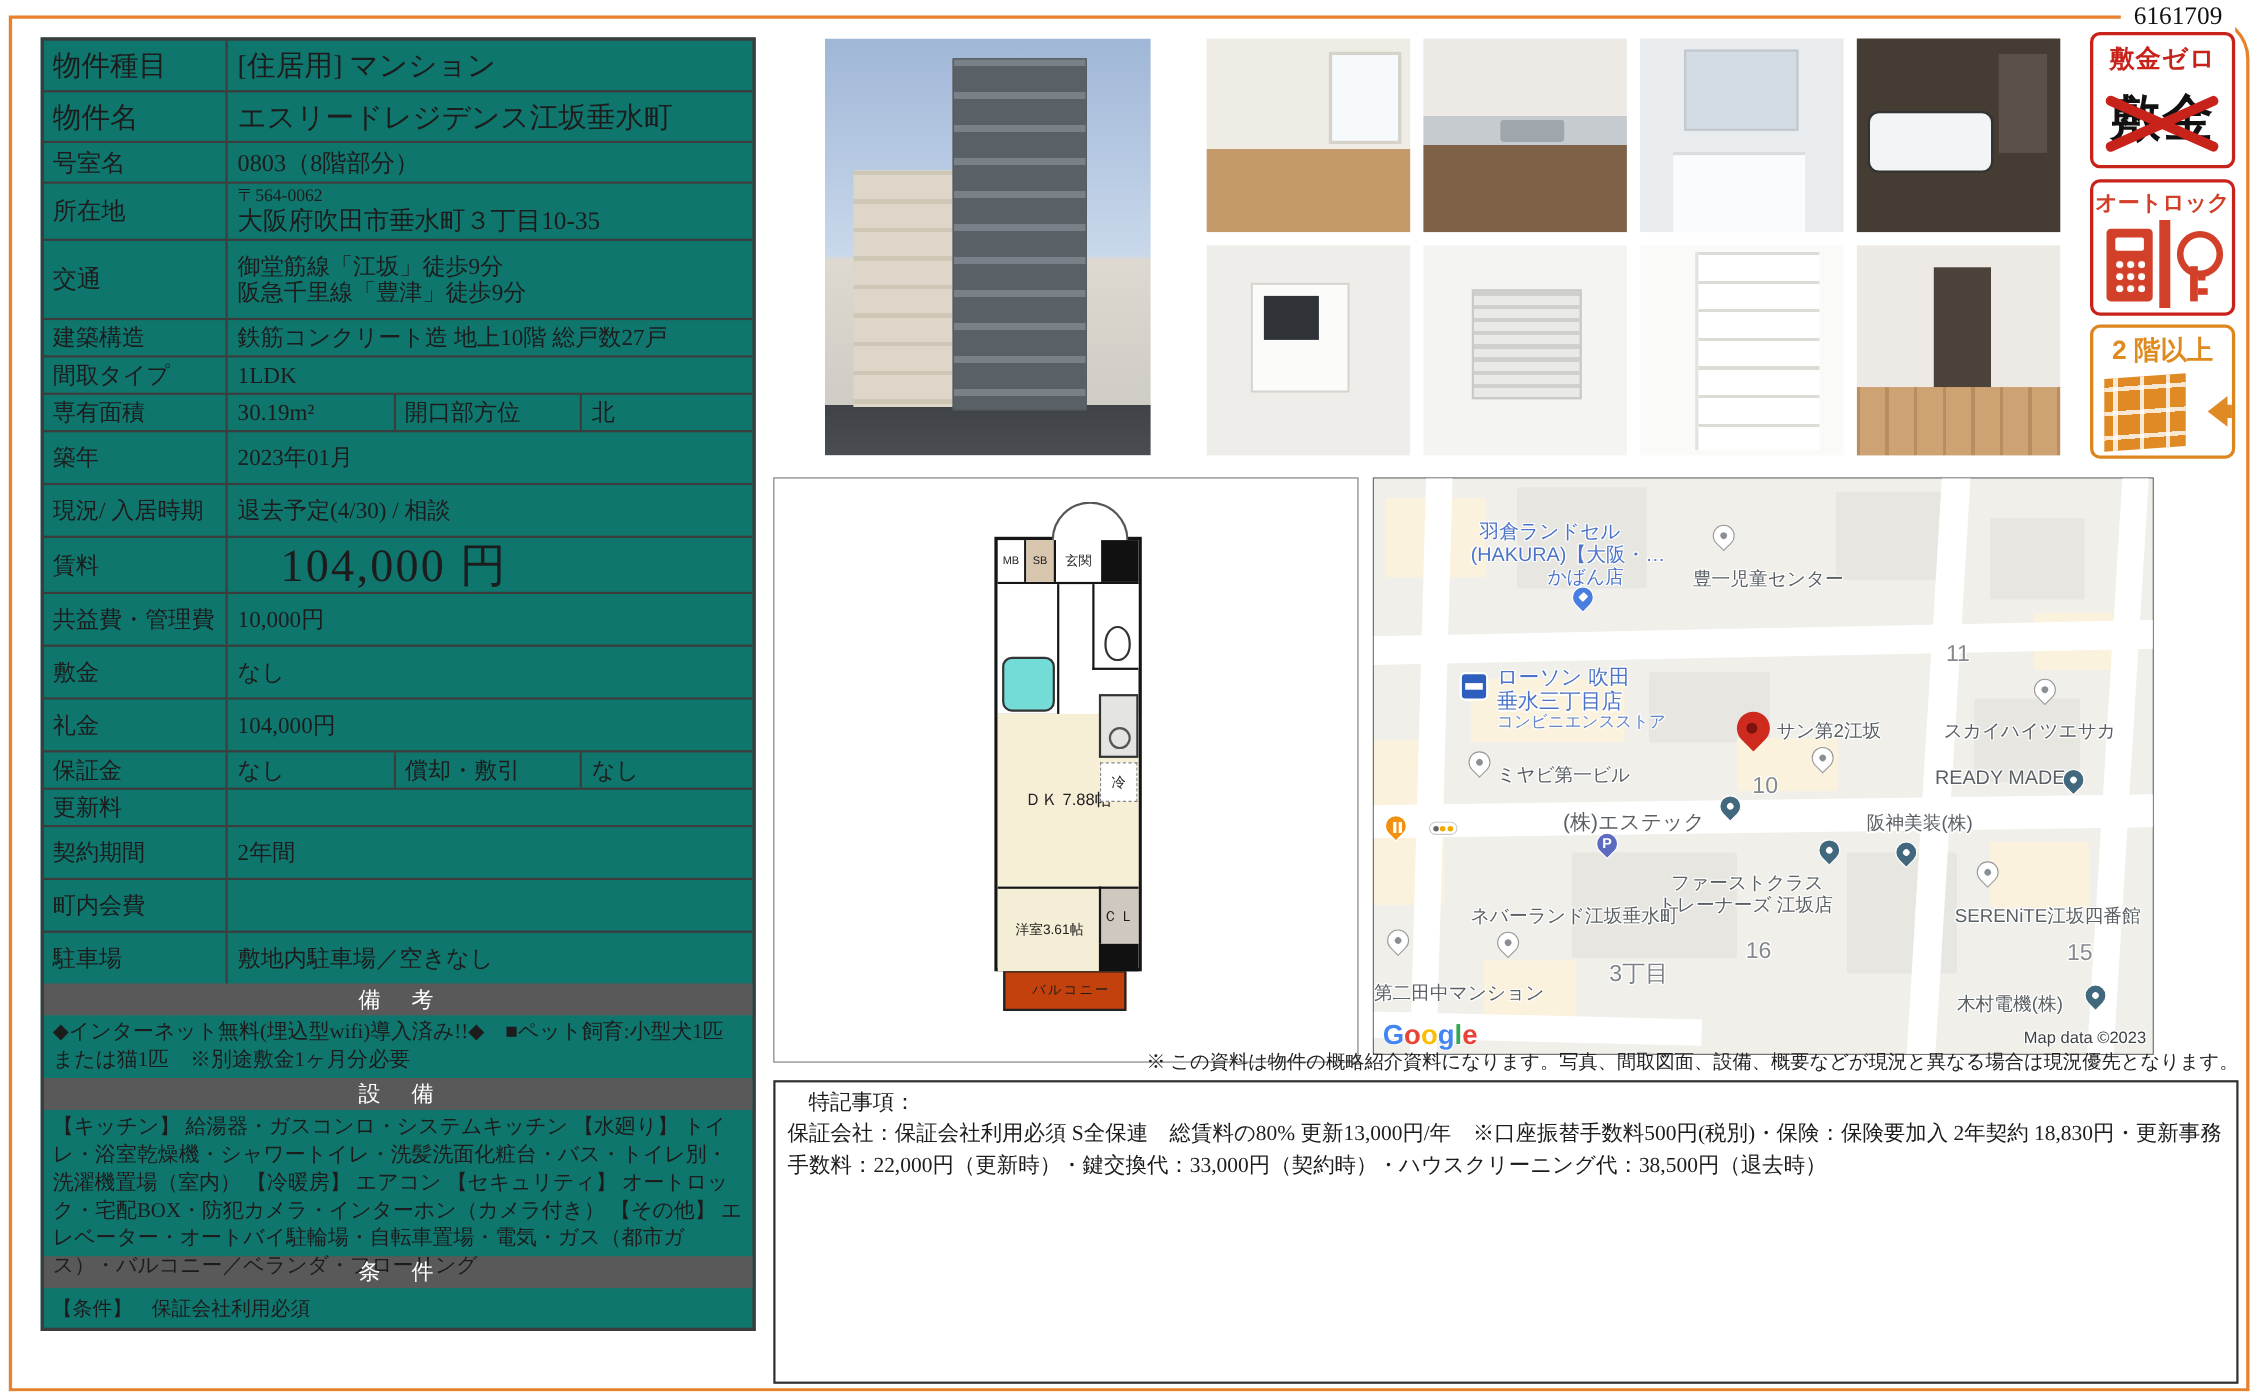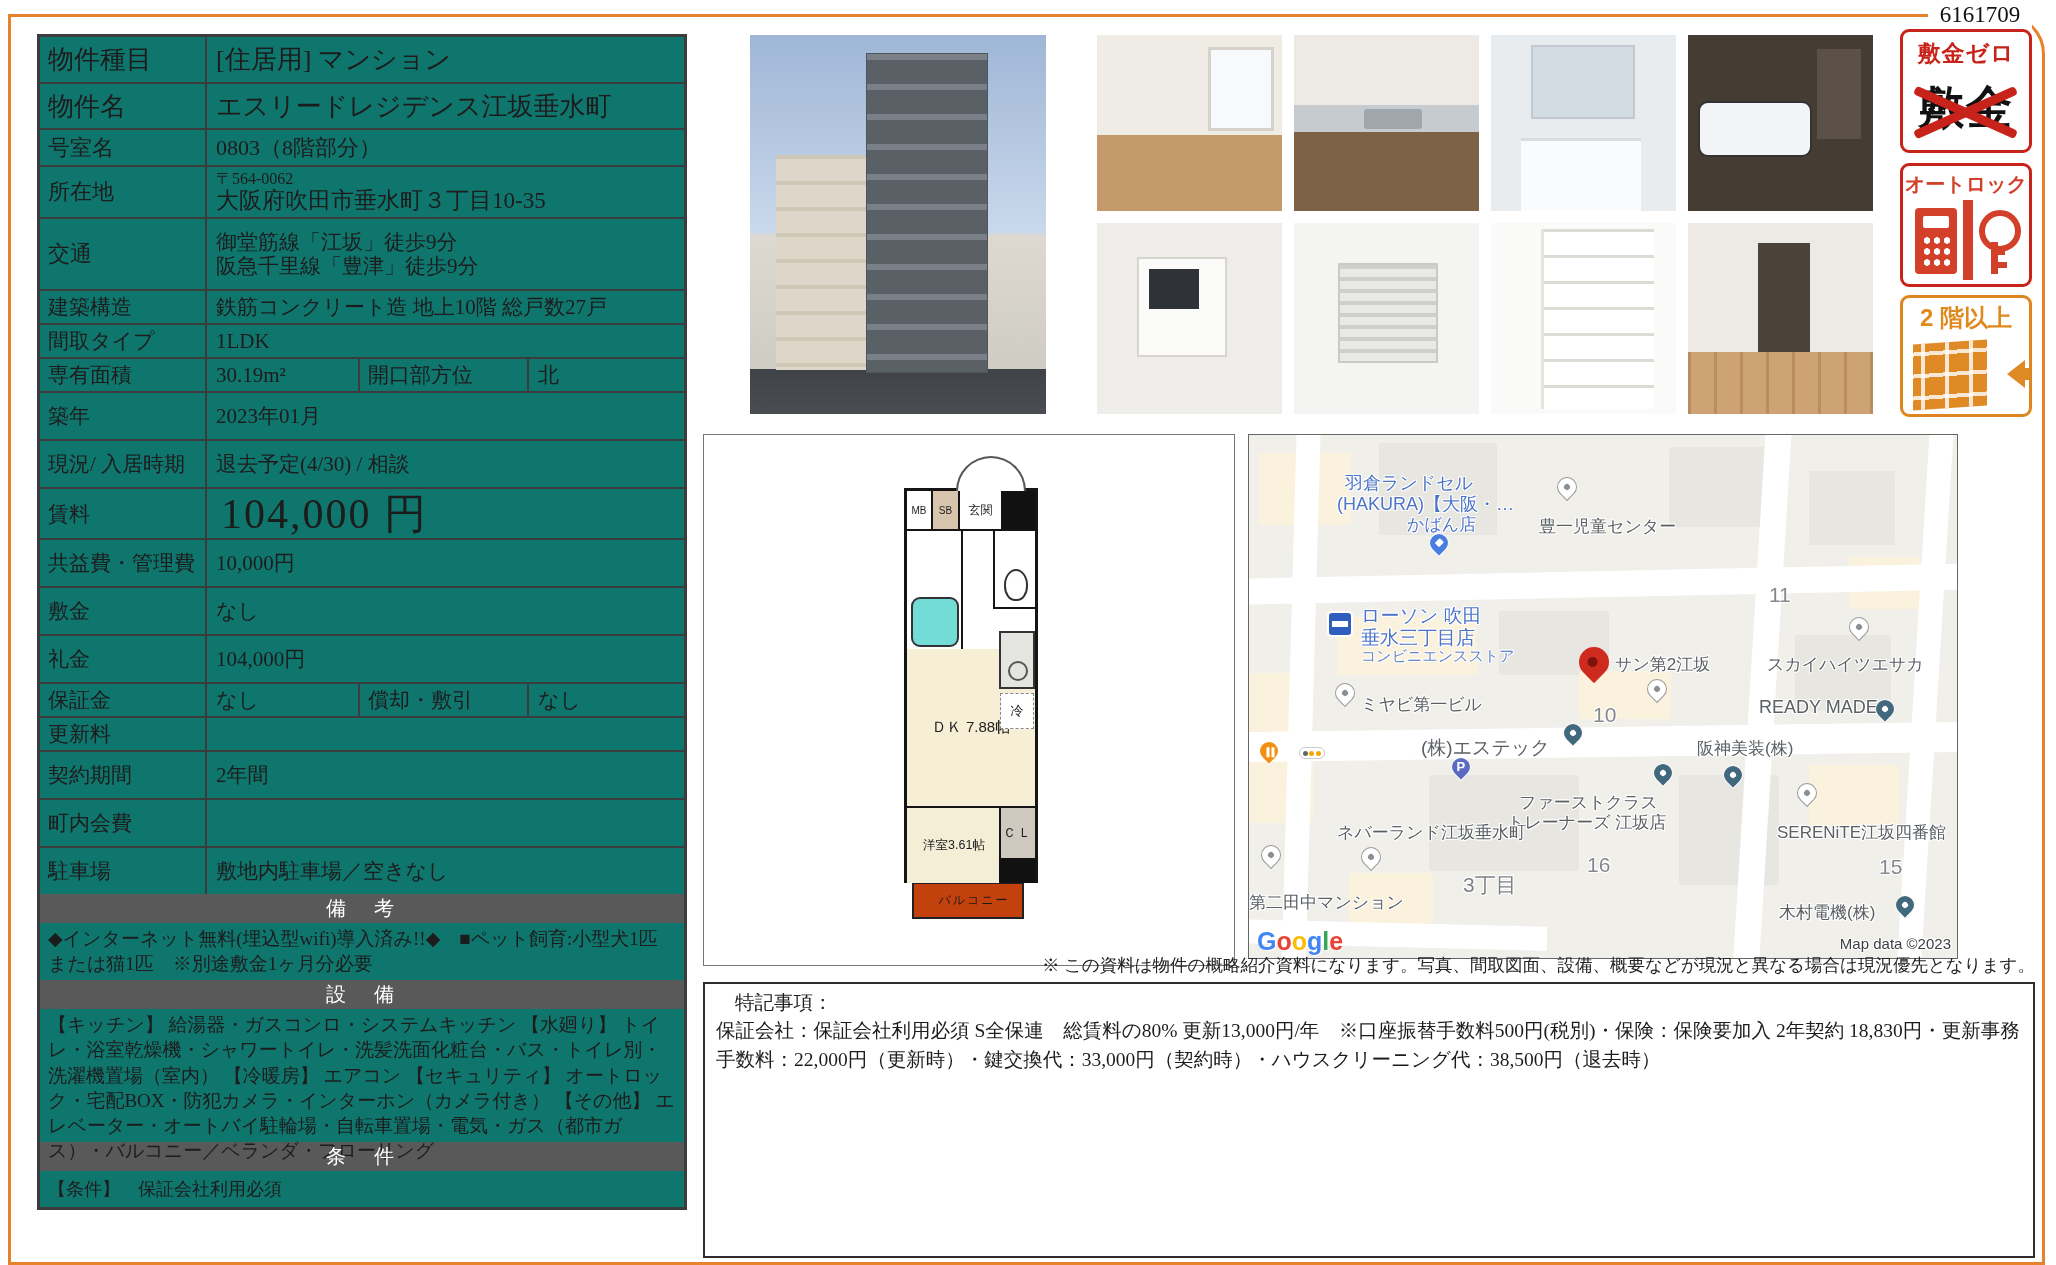--- a/index.html
+++ b/index.html
@@ -20,21 +20,21 @@
   .h45{height:45px}.h46{height:46px}.h37{height:37px}.h52{height:52px}.h72{height:72px}
   .h34{height:34px}.h33{height:48px}.h51{height:51px}.h57{height:57px}
   .h133{height:133px}.h36{height:36px}
   .fs26{font-size:26px}.fs22{font-size:22px}
   .two-line{flex-direction:column;align-items:flex-start;justify-content:center;line-height:1.15;}
   .postal{font-size:16px;display:block;}
   .addr{font-size:23px;display:block;}
   .trans{font-size:21px;display:block;align-self:flex-start;}
   .mid-label{width:171px;flex:0 0 171px;border-left:2px solid #3c3c3c;border-right:2px solid #3c3c3c;
              box-sizing:border-box;display:flex;align-items:center;padding:1px 8px;font-size:21px;}
-  .rent-val{font-size:42px;letter-spacing:2px;padding-left:14px;}
+  .rent-val{font-size:42px;letter-spacing:2px;padding-left:14px;margin-left:34px;}
   .sect-head{height:29px;background:#595959;color:#fff;display:flex;align-items:center;justify-content:center;
              font-size:20px;letter-spacing:4px;}
   .sect-body{padding:3px 8px;font-size:19px;line-height:1.33;box-sizing:border-box;display:block;}
 
   
   .photo{position:absolute;overflow:hidden;background:#eee;}
   .ph-building{left:706px;top:35px;width:384px;height:379px;background:#fff;}
   .ph-sky{position:absolute;left:44px;top:0;width:296px;height:100%;
           background:linear-gradient(#9FB6D6 0%,#C9D8EB 52%,#DDD9D0 53%,#CFCCC5 88%,#3F4347 88%,#4A4E52 100%);}
   .ph-tower{position:absolute;left:160px;top:18px;width:120px;height:318px;background:#696E75;

